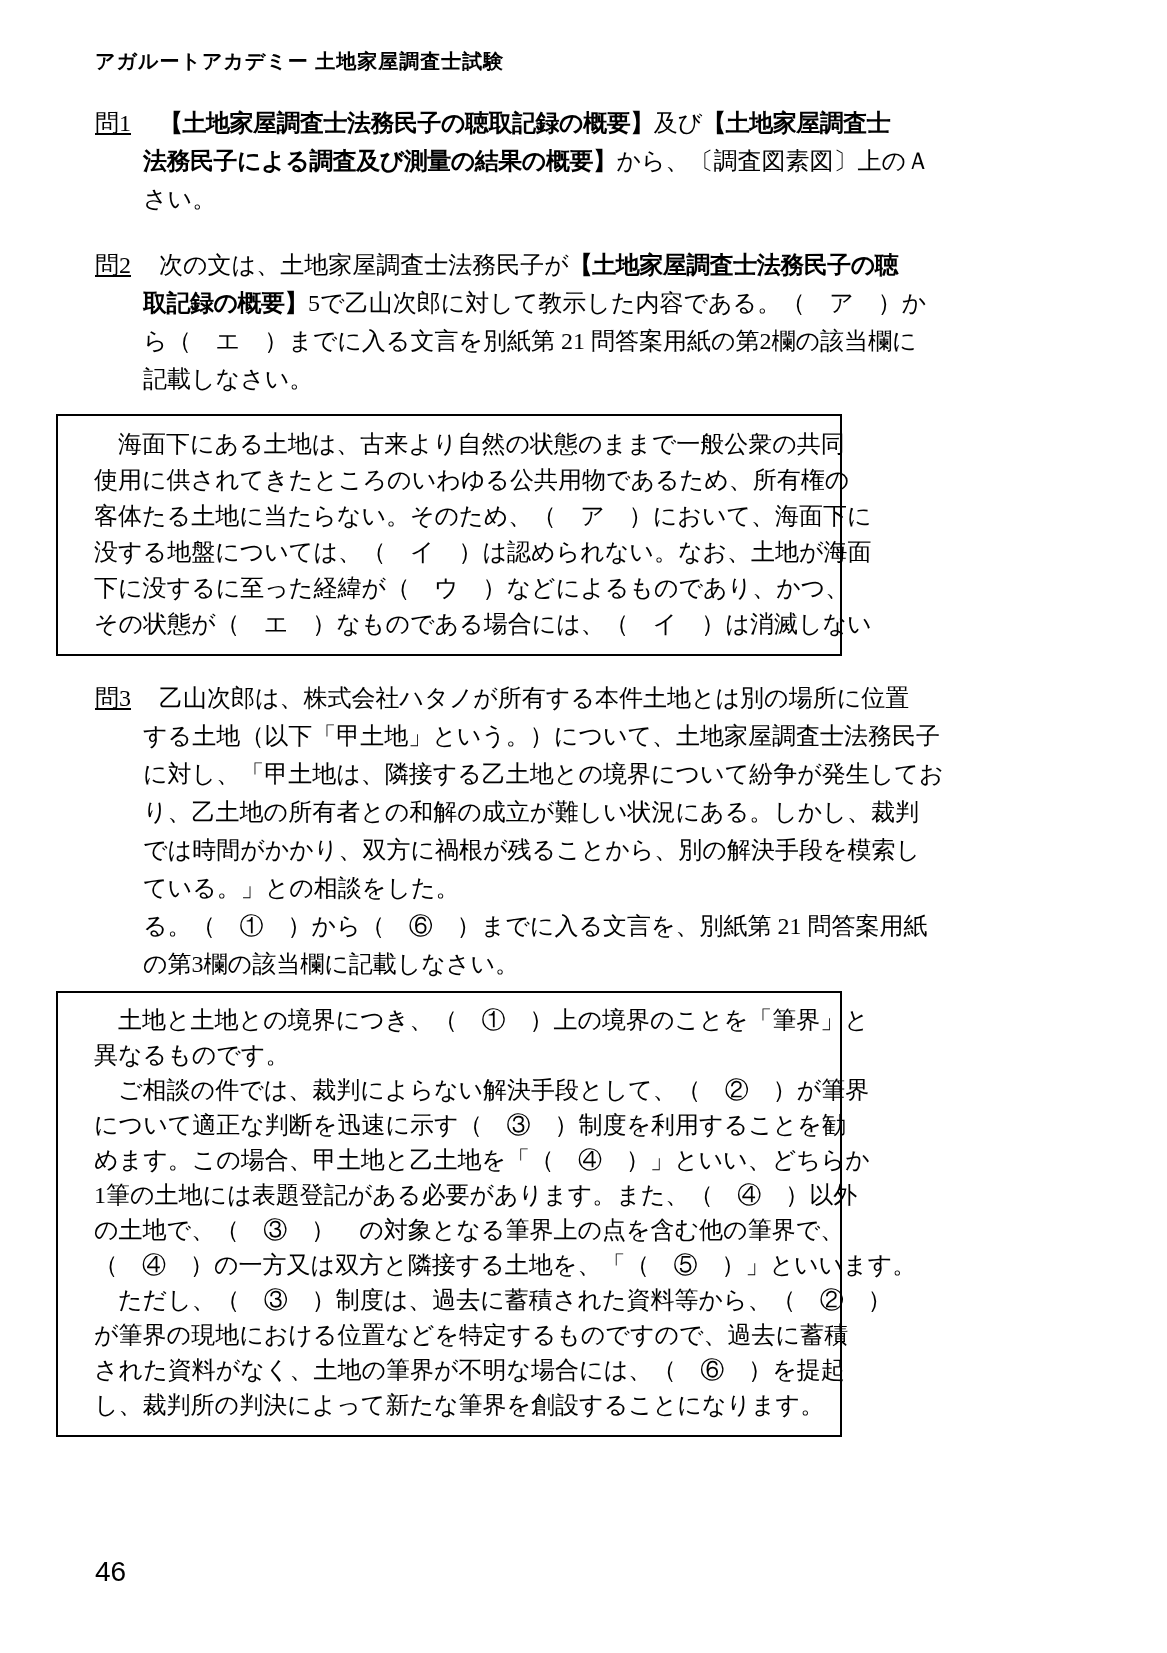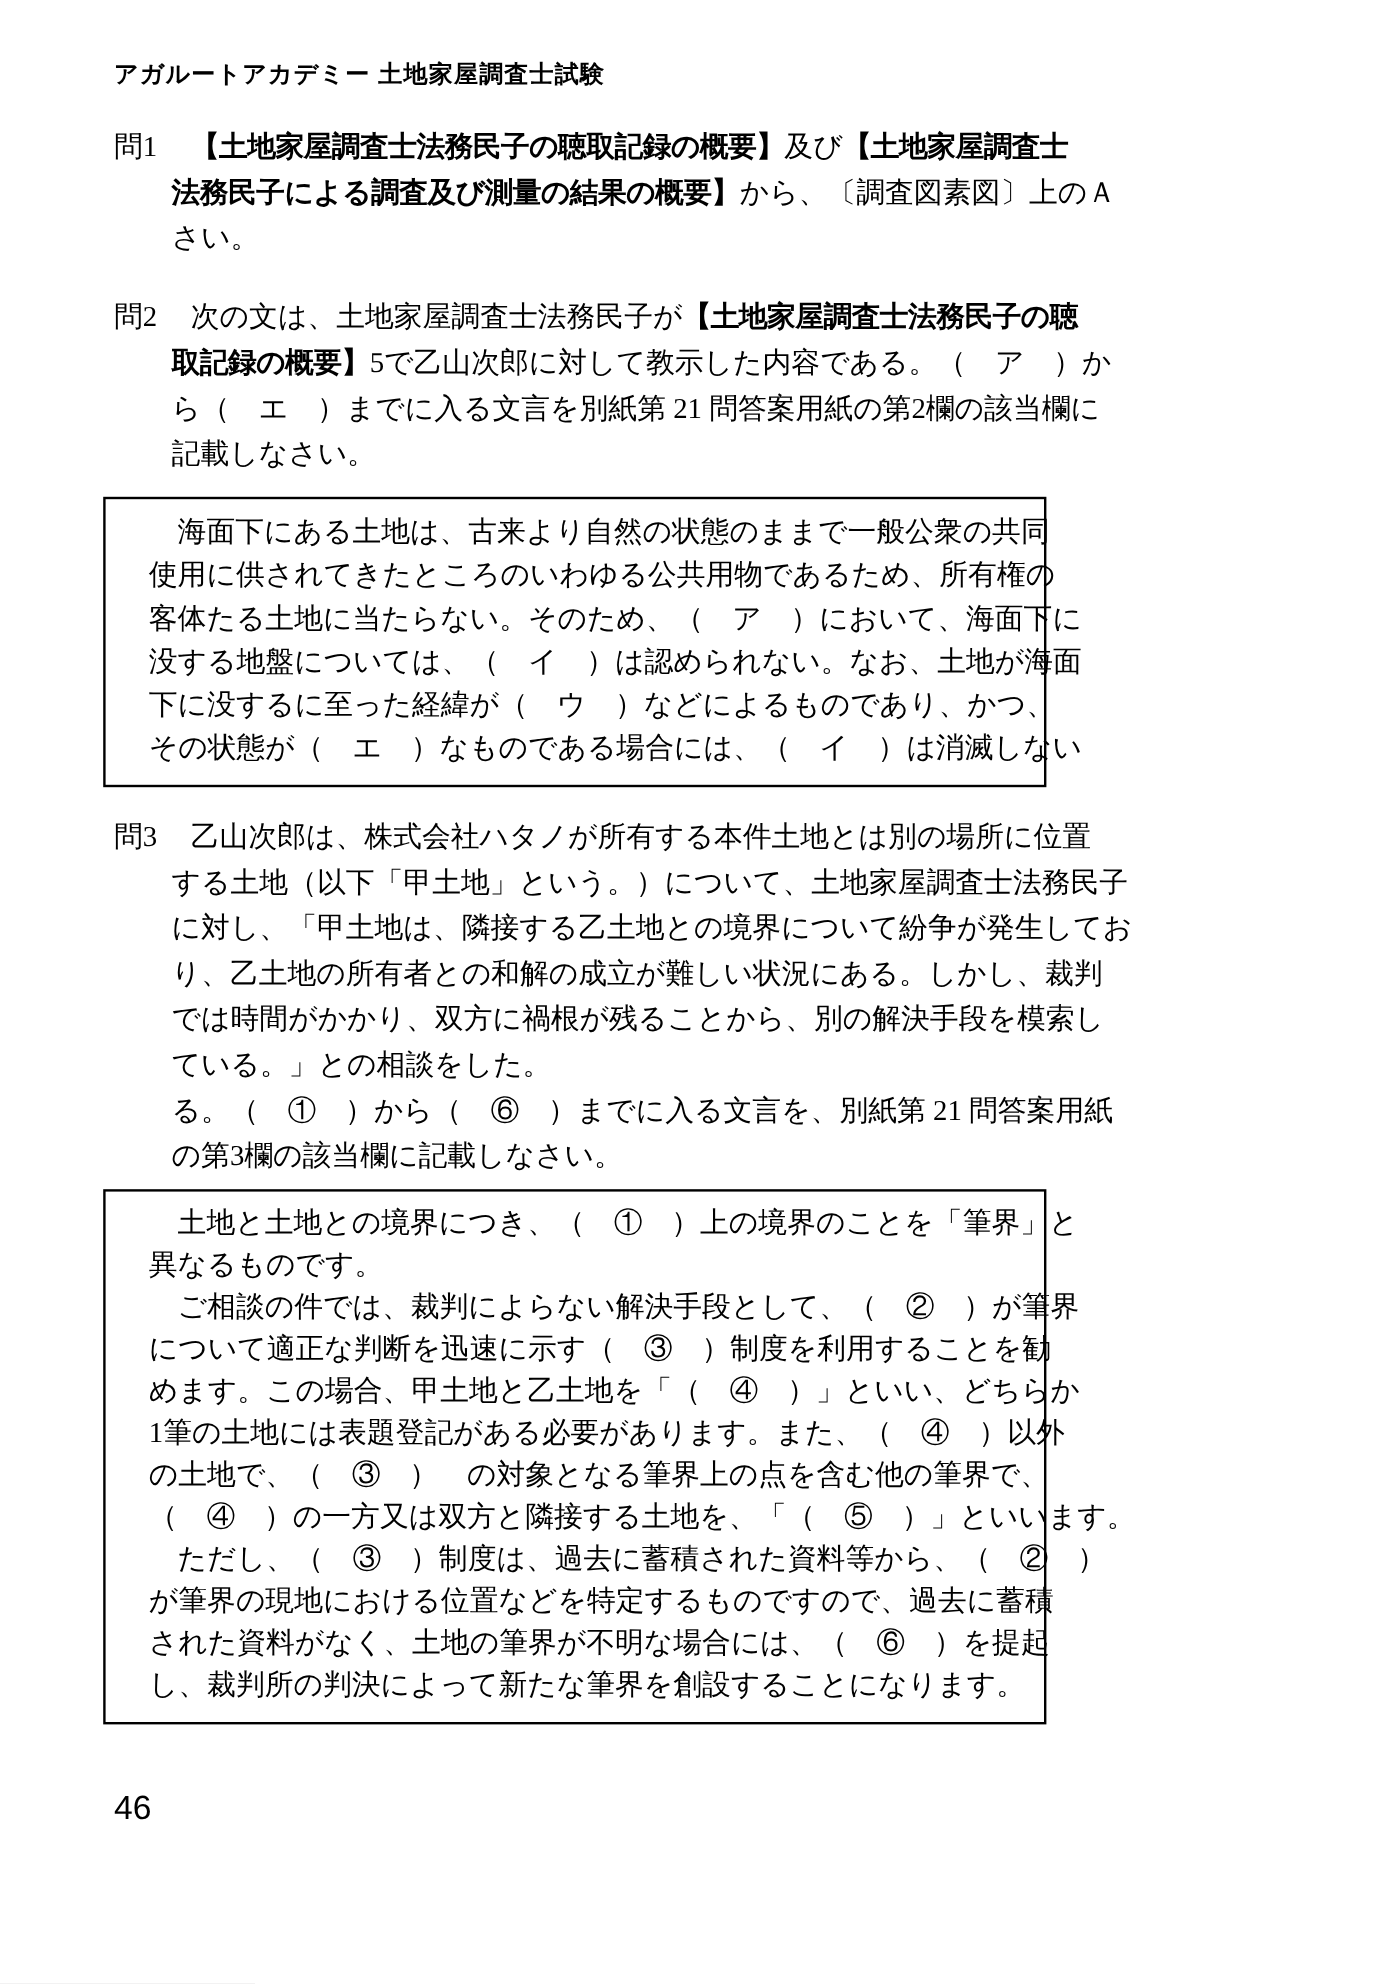--- a/index.html
+++ b/index.html
@@ -20,42 +20,42 @@
   }
   .content{position:absolute;left:0;top:104px;width:1167px;}
   .para{
     margin-left:143px;
     line-height:38px;
     white-space:nowrap;
   }
   .para .line{white-space:nowrap;}
   .para .line.first{text-indent:-48px;}
   .qlabel{
-    display:inline-block;width:64px;text-indent:0;
+    display:inline-block;width:64px;text-indent:0;text-decoration:underline;
   }
   .gothic-bold{
     font-family:"Liberation Sans","DejaVu Sans",sans-serif;
     font-weight:bold;
     letter-spacing:-0.5px;
   }
   .quote-box{
     box-sizing:border-box;
-    margin-left:86px;
+    margin-left:56px;
     width:786px;
     border:2px solid #000;
     padding:10px 8px 12px 36px;
     line-height:36px;
     white-space:nowrap;
   }
   .box1{margin-top:16px;}
   .q2{margin-top:28px;}
   .q3{margin-top:23px;}
   .box2{margin-top:8px;line-height:35px;}
   .page-number{
-    position:absolute;left:95px;top:1491px;
+    position:absolute;left:95px;top:1556px;
     font-family:"Liberation Sans","DejaVu Sans",sans-serif;
     font-size:28px;
   }
 </style>
 </head>
 <body>
 
 <div class="page">
   <div class="header">アガルートアカデミー 土地家屋調査士試験</div>
 

